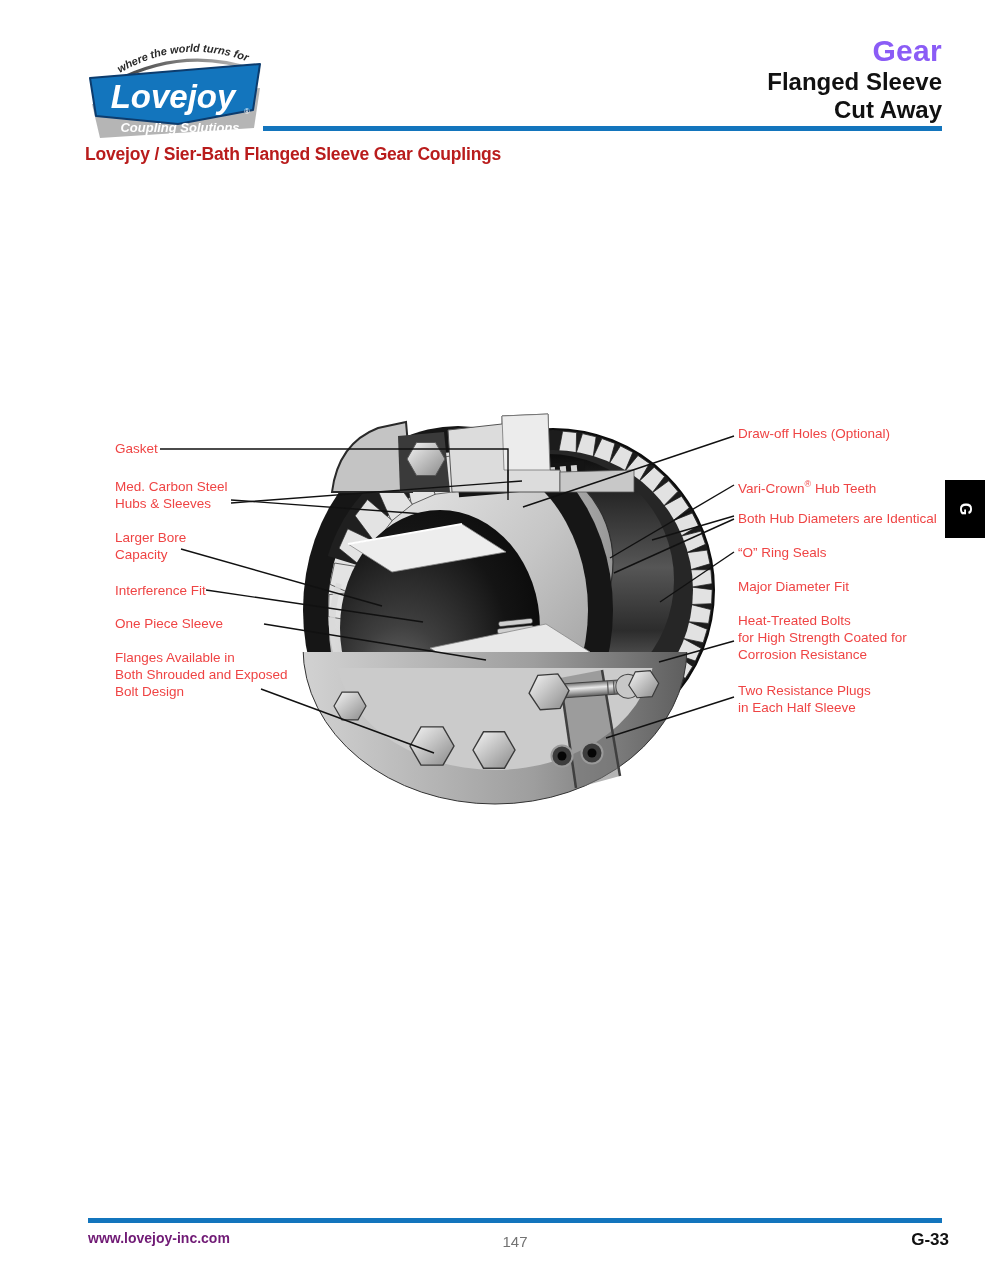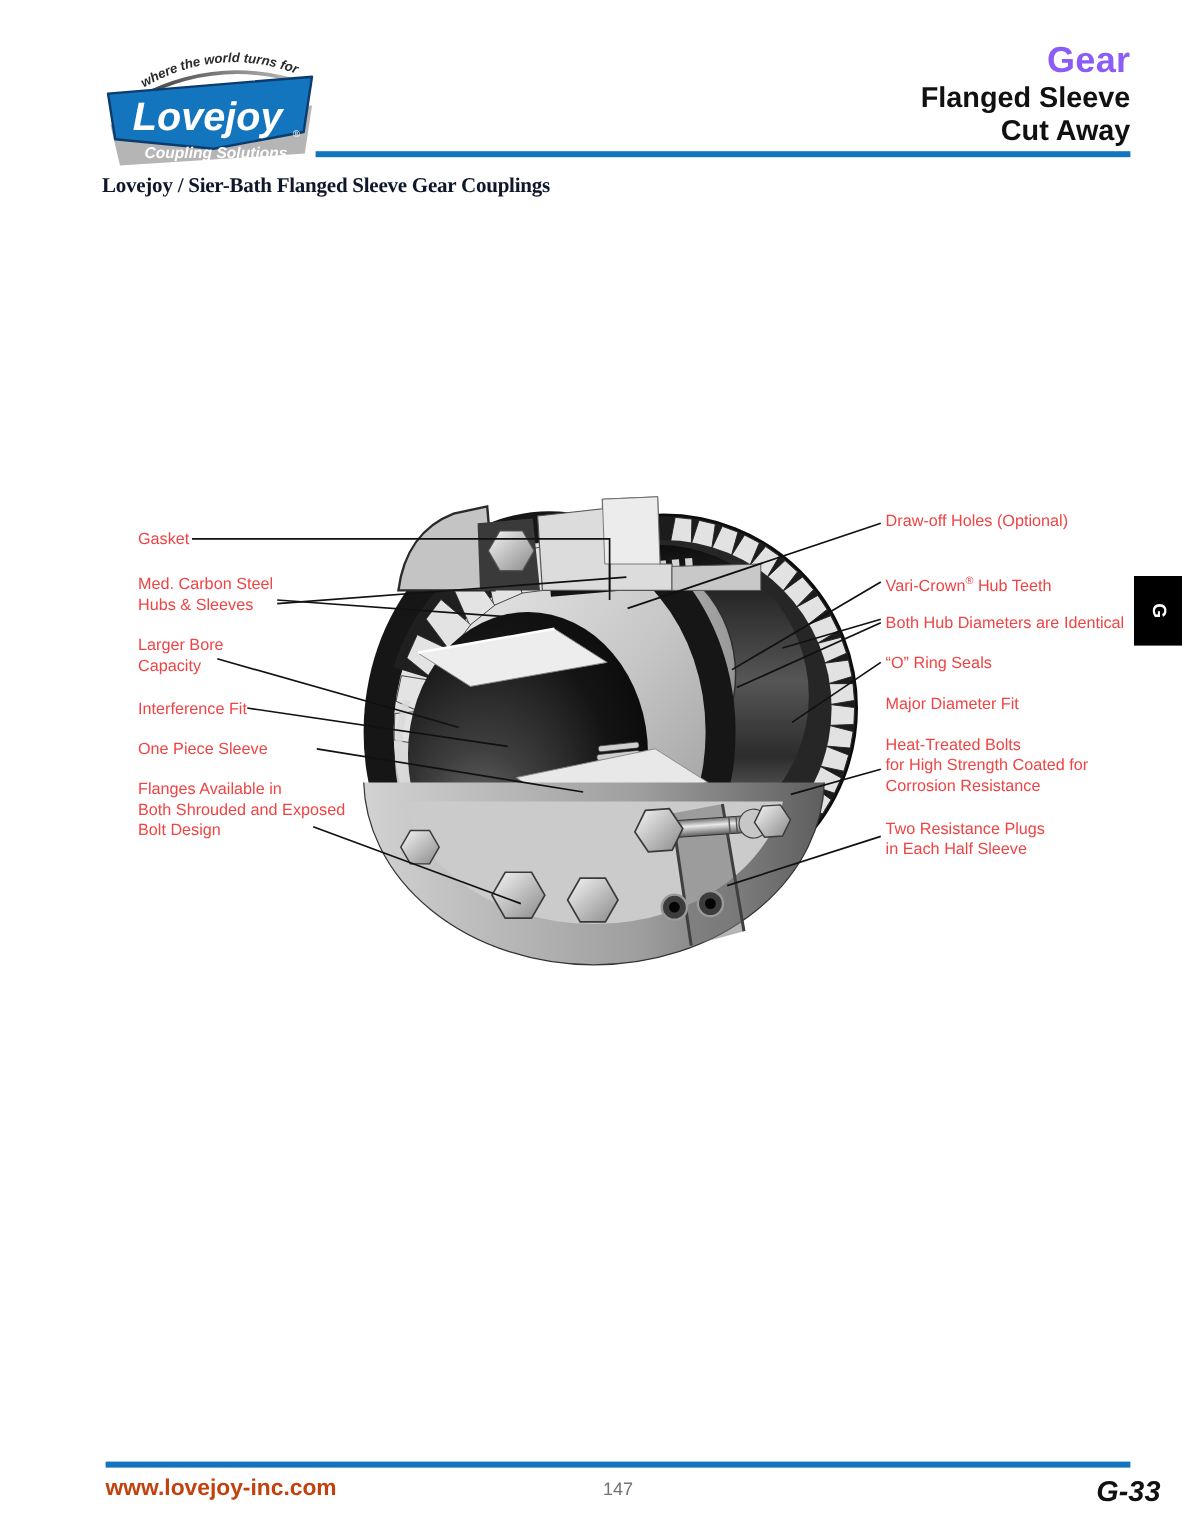--- a/index.html
+++ b/index.html
@@ -9,40 +9,40 @@
     font-family:"Liberation Sans", sans-serif; color:#1a1a1a; overflow:hidden;
   }
   .abs { position:absolute; }
 
   
   #logo { left:84px; top:24px; width:182px; height:118px; }
   .hdr-right { right:58px; top:34px; text-align:right; }
   .hdr-cat   { font-size:30px; line-height:34px; font-weight:bold; color:#8b5cf6; letter-spacing:.3px; }
   .hdr-sub   { font-size:24px; line-height:28px; font-weight:bold; color:#111; }
   .rule-top   { left:263px; top:126px; width:679px; height:5px; background:#1375BD; }
-  .section-title { left:85px; top:144px; font-size:17.5px; font-weight:bold; color:#0f172a; letter-spacing:-.2px;font-family:Liberation Serif, serif; }
+  .section-title { left:85px; top:144px; font-size:17.5px; font-weight:bold; color:#b91c1c; letter-spacing:-.2px; }
 
   
   .lbl { font-size:13.5px; line-height:17px; color:#ef4444; white-space:nowrap; }
   .lbl sup { font-size:9px; }
   .lcol { left:115px; }
   .rcol { left:738px; }
   #lb1{top:440px} #lb2{top:478px} #lb3{top:529px} #lb4{top:582px} #lb5{top:615px} #lb6{top:649px}
   #rb1{top:425px} #rb2{top:476px} #rb3{top:510px} #rb4{top:544px} #rb5{top:578px} #rb6{top:612px} #rb7{top:682px}
 
   
   .g-tab { left:945px; top:480px; width:40px; height:58px; background:#000;
            display:flex; align-items:center; justify-content:center; }
   .g-tab span { color:#fff; font-weight:bold; font-size:16px; transform:rotate(90deg); }
 
   
   .rule-bot { left:88px; top:1218px; width:854px; height:5px; background:#1375BD; }
-  .ft-site { left:88px;  top:1230px; font-size:19px; font-weight:bold; color:#c2410c; }
+  .ft-site { left:88px;  top:1230px; font-size:14px; font-weight:bold; color:#701a75; }
   .ft-page { left:88px;  top:1233px; width:854px; text-align:center; font-size:15px; color:#737373; }
-  .ft-code { right:33px; top:1230px; font-size:24px; font-weight:bold; color:#111;font-style:italic; }
+  .ft-code { right:51px; top:1230px; font-size:17px; font-weight:bold; color:#111; }
 
   #art { left:0; top:0; width:1000px; height:1280px; pointer-events:none; }
 </style>
 </head>
 <body>
 
 <svg id="logo" class="abs" viewBox="0 0 182 118">
   <defs>
     <linearGradient id="gSwoosh" x1="0" y1="0" x2="1" y2="0">
       <stop offset="0" stop-color="#3a3a3a"></stop>

